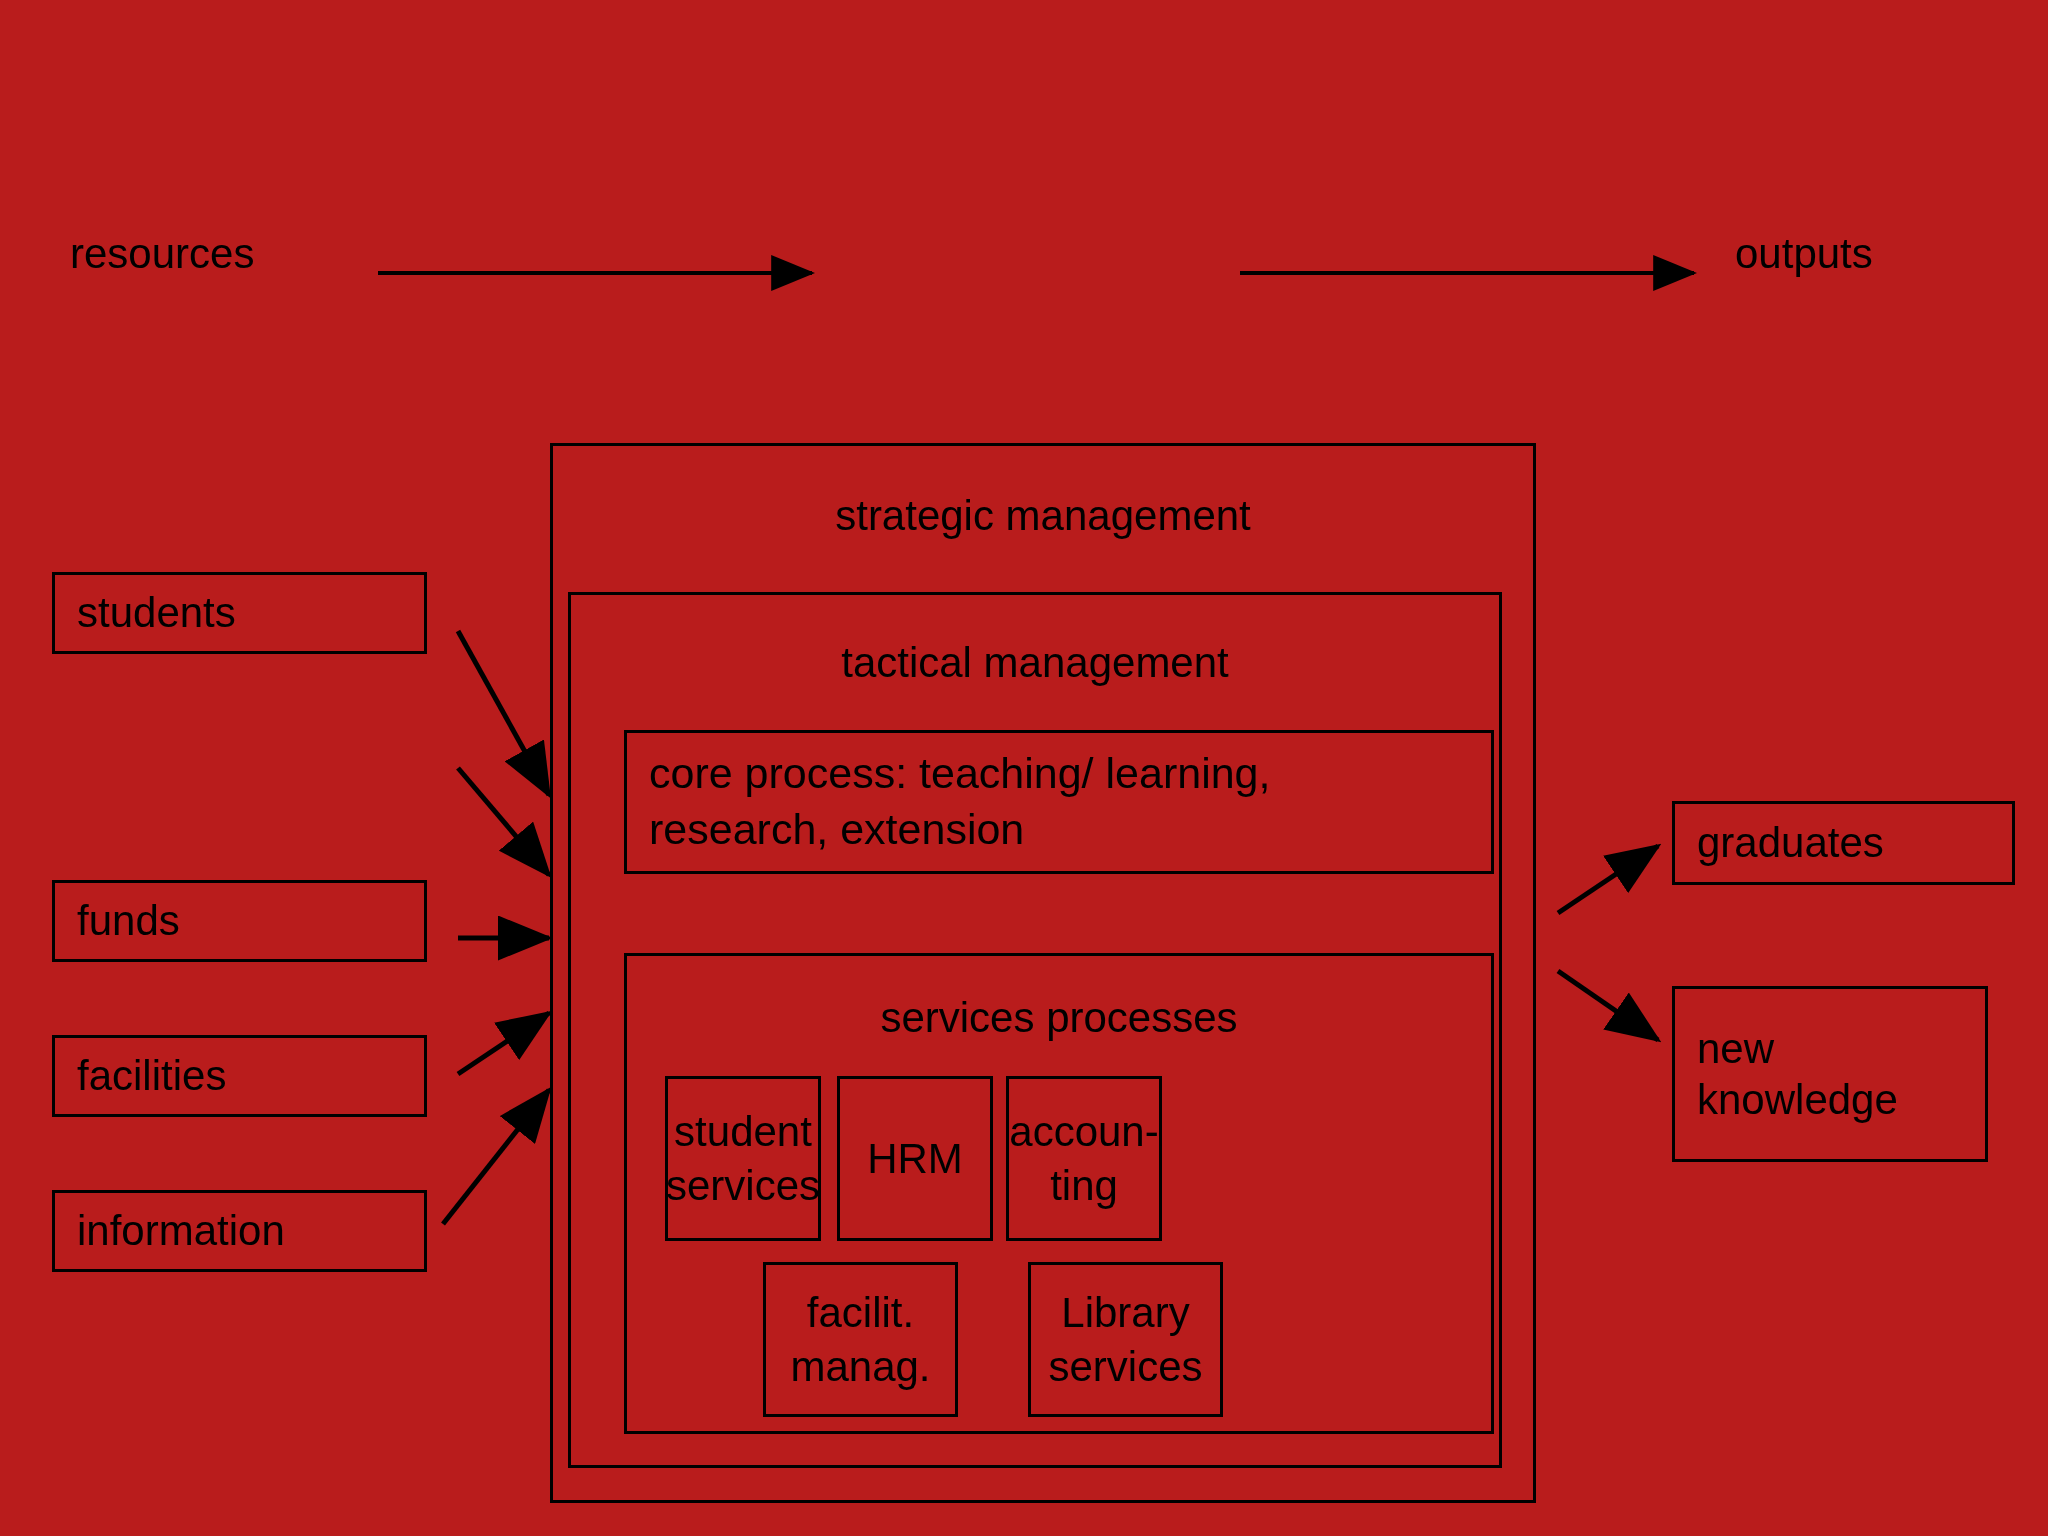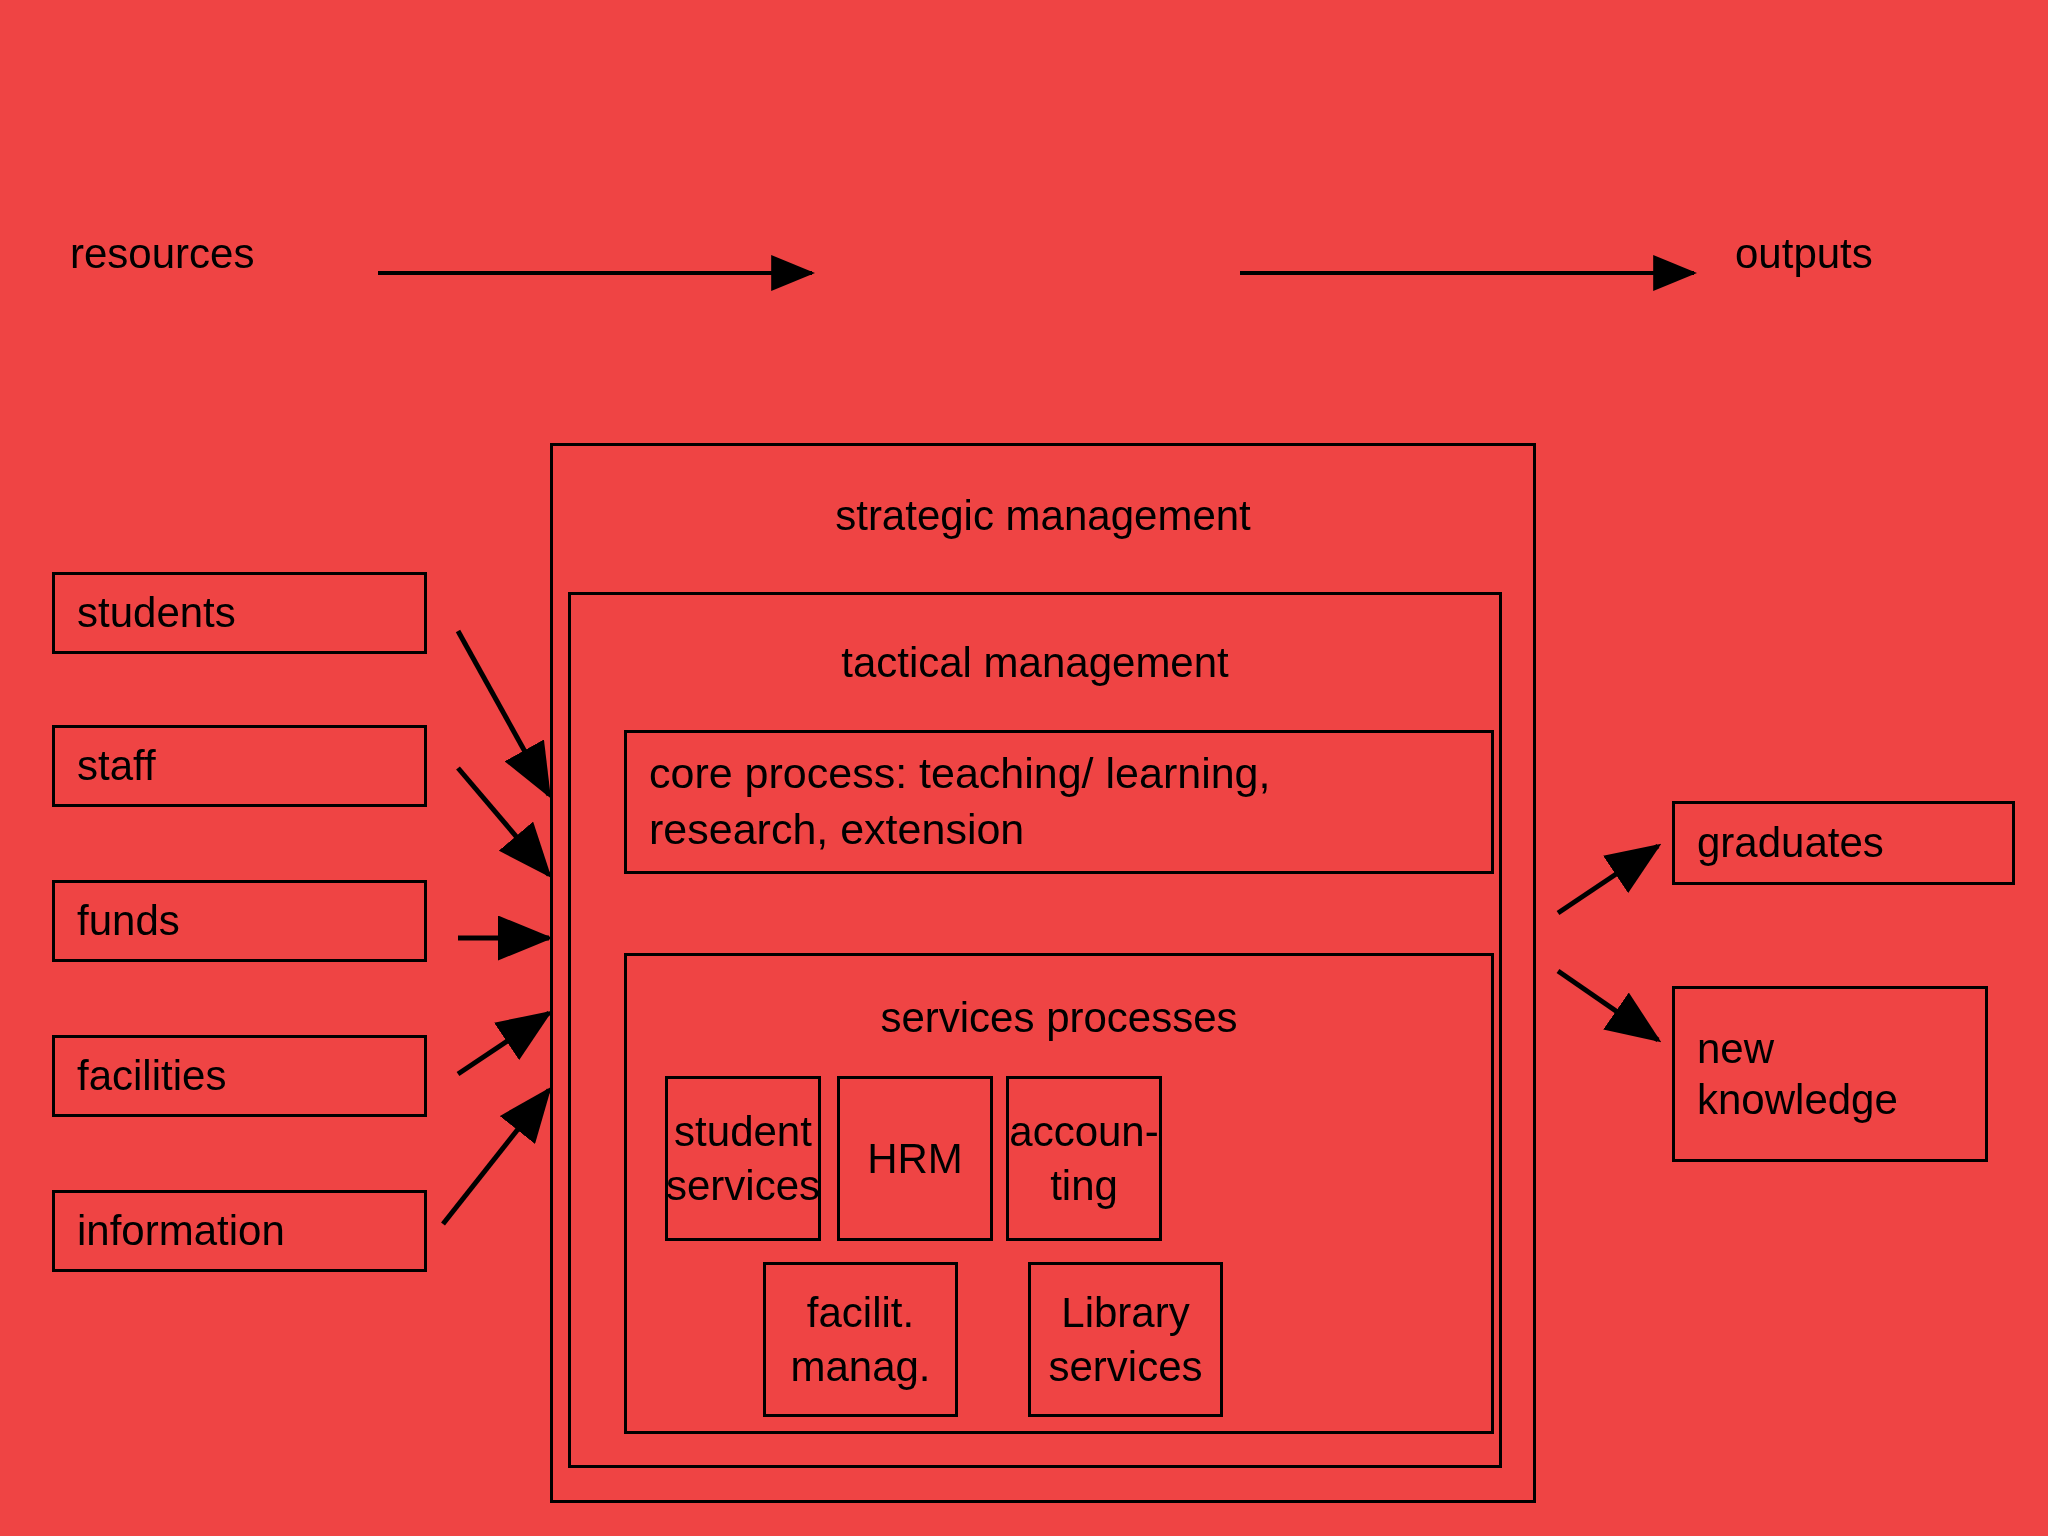--- a/index.html
+++ b/index.html
@@ -4,21 +4,21 @@
 <style>
   html, body {
     margin: 0;
     padding: 0;
     background: #ffffff;
   }
   #canvas {
     position: relative;
     width: 2048px;
     height: 1536px;
-    background: #ef4444;
+    background: #b91c1c;
     font-family: "Liberation Sans", sans-serif;
     color: #000000;
     overflow: hidden;
   }
   .lbl {
     position: absolute;
     font-size: 42px;
     line-height: 1.22;
     color: #000;
     white-space: pre-line;
@@ -91,23 +91,20 @@
 
   <div class="lbl left" style="left:70px; top:228px; width:320px;">resources</div>
 
 
   <div class="lbl left" style="left:1735px; top:228px; width:320px;">outputs</div>
 
   <div class="box res-box" style="left:52px; top:572px; width:375px; height:82px;">
     <span class="txt">students</span>
   </div>
 
-  <div class="box res-box" style="left:52px; top:725px; width:375px; height:82px;">
-    <span class="txt">staff</span>
-  </div>
 
   <div class="box res-box" style="left:52px; top:880px; width:375px; height:82px;">
     <span class="txt">funds</span>
   </div>
 
   <div class="box res-box" style="left:52px; top:1035px; width:375px; height:82px;">
     <span class="txt">facilities</span>
   </div>
 
   <div class="box res-box" style="left:52px; top:1190px; width:375px; height:82px;">

